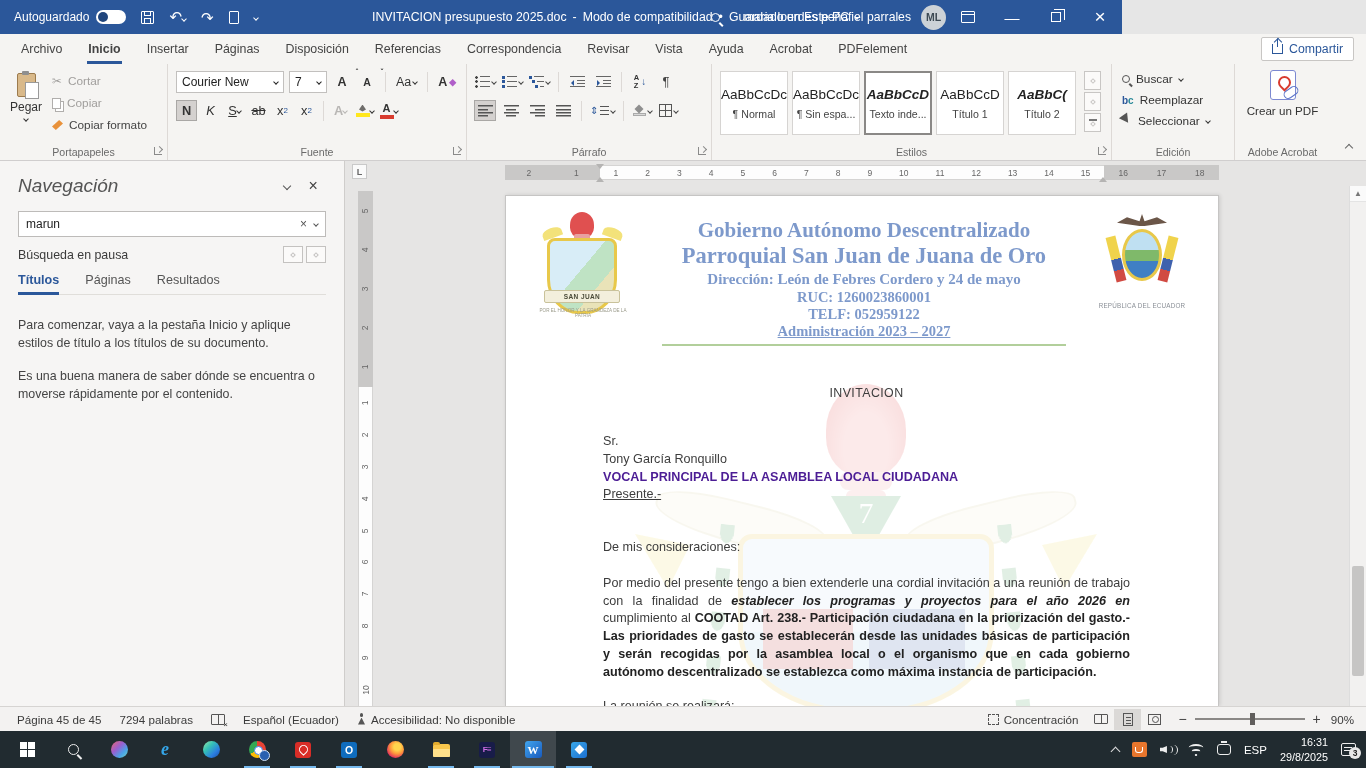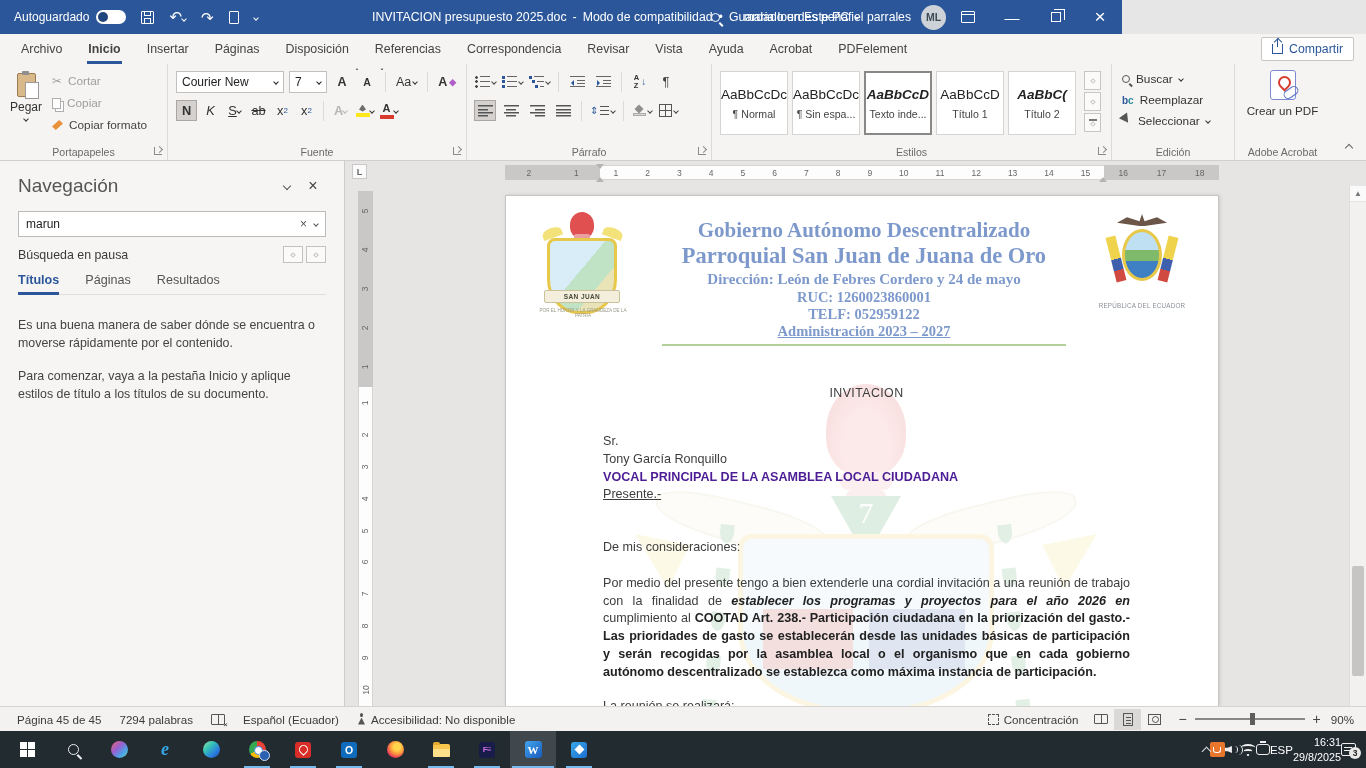--- a/index.html
+++ b/index.html
@@ -147,21 +147,21 @@
   .sel-ic{width:0;height:0;border:5px solid transparent;border-top:9px solid #555;transform:rotate(-35deg);display:inline-block;}
   .g-acr{width:95px;border-right:none;}
   .pdf-btn{position:absolute;left:0;top:6px;width:95px;display:flex;flex-direction:column;align-items:center;gap:4px;font-size:11.6px;color:#333;line-height:1.25;}
   .pdf-ic{width:26px;height:30px;background:#fff;border:1.6px solid #7c89d1;border-radius:3px;position:relative;}
   .pdf-ic:before{content:"";position:absolute;left:7px;top:5px;width:9px;height:9px;border:2px solid #d83b2e;border-radius:50% 50% 0 50%;transform:rotate(45deg);}
   .pdf-ic:after{content:"";position:absolute;right:-4px;bottom:2px;width:14px;height:7px;border:1.8px solid #5b74c9;border-radius:5px;transform:rotate(-35deg);}
   .rib-collapse{position:absolute;right:14px;bottom:6px;color:#666;}
 
   
   .navpane{position:absolute;left:0;top:161px;width:345px;height:545px;background:#f6f5f4;border-right:1px solid #cfcdcb;padding:14px 18px 0 18px;}
-  .nav-head{display:flex;align-items:center;}
+  .nav-head{display:flex;align-items:center;font-style:italic;}
   .nav-title{font-size:19px;color:#555;font-weight:400;flex:1;}
   .nav-hbtn{width:26px;display:flex;justify-content:center;color:#555;}
   .nav-x{font-size:16px;color:#444;}
   .nav-search{margin-top:14px;height:26px;background:#fff;border:1px solid #bdbbb9;display:flex;align-items:center;padding:0 7px;gap:7px;}
   .nav-search .val{flex:1;font-size:12px;color:#222;}
   .nav-status{margin-top:9px;display:flex;align-items:center;font-size:12.4px;color:#3b3b3b;}
   .nav-status .txt{flex:1;}
   .updown{display:flex;gap:3px;}
   .updown span{width:20px;height:17px;border:1px solid #c4c2c0;background:#fbfaf9;display:flex;align-items:center;justify-content:center;color:#888;}
   .nav-tabs{margin-top:10px;display:flex;gap:26px;border-bottom:1px solid #e0deda;padding-bottom:0;}
@@ -302,21 +302,21 @@
   .i-acro:before{content:"";width:7px;height:7px;border:1.8px solid #fff;border-radius:50% 50% 0 50%;transform:rotate(45deg);}
   .i-out{width:16px;height:16px;border-radius:3px;background:#0f6cbd;color:#fff;font-size:10.5px;font-weight:bold;display:flex;align-items:center;justify-content:center;}
   .i-ffx{width:17px;height:17px;border-radius:50%;background:radial-gradient(circle at 60% 35%,#ffd54d 0 22%,#ff9a3c 45%,#e0265f 78%,#b5226f);}
   .i-fold{width:17px;height:13px;background:#f8c64c;border-radius:2px;position:relative;margin-top:2px;}
   .i-fold:before{content:"";position:absolute;left:0;top:-2.5px;width:7px;height:3px;background:#e3ac2e;border-radius:2px 2px 0 0;}
   .i-fold i{position:absolute;left:0;bottom:0;width:17px;height:8px;background:#ffe08a;border-radius:1px;}
   .i-fes{width:16px;height:16px;border-radius:3px;background:#181c49;color:#cf6ee4;font-size:8px;font-weight:bold;display:flex;align-items:center;justify-content:center;letter-spacing:-.5px;}
   .i-word{width:17px;height:17px;border-radius:3px;background:linear-gradient(135deg,#41a5ee,#2b7cd3 55%,#185abd);color:#fff;font-size:11px;font-weight:bold;display:flex;align-items:center;justify-content:center;font-family:"Liberation Serif",serif;}
   .i-photos{width:16px;height:16px;border-radius:3px;background:linear-gradient(135deg,#3aa7e8,#1b6fd0);display:flex;align-items:center;justify-content:center;}
   .i-photos i{width:7px;height:7px;background:#fff;transform:rotate(45deg);}
-  .tray{margin-left:auto;display:flex;align-items:center;padding-right:10px;color:#fff;}
+  .tray{margin-left:auto;display:flex;align-items:center;gap:13px;padding-right:10px;color:#fff;}
   .tr-chv{width:7px;height:7px;border-left:1.6px solid #ddd;border-top:1.6px solid #ddd;transform:rotate(45deg);margin-top:3px;}
   .i-java{width:15px;height:15px;background:#e8762d;border-radius:2px;display:flex;align-items:center;justify-content:center;}
   .i-java:before{content:"";width:6px;height:5px;border:1.3px solid #fff;border-top:none;border-radius:0 0 3px 3px;}
   .i-spk{position:relative;width:15px;height:13px;}
   .i-spk:before{content:"";position:absolute;left:0;top:3px;width:7px;height:7px;background:#eee;clip-path:polygon(0 25%,40% 25%,100% 0,100% 100%,40% 75%,0 75%);}
   .i-spk i{position:absolute;width:7px;height:7px;border:1.5px solid #eee;border-left:none;border-top:none;border-bottom:none;border-radius:50%;top:3px;}
   .i-spk i:nth-child(1){left:6px;}
   .i-spk i:nth-child(2){left:9px;top:1.5px;width:9px;height:10px;}
   .i-wifi{position:relative;width:16px;height:12px;}
   .i-wifi i{position:absolute;left:50%;transform:translateX(-50%);border-top:2px solid #eee;border-radius:50%;}
@@ -633,22 +633,22 @@
             <span class="chv sm"></span>
           </span>
       </span>
     </div>
     <div class="nav-tabs" id="nav-tabs">
         <div class="ntab active">Títulos</div>
         <div class="ntab">Páginas</div>
         <div class="ntab">Resultados</div>
       </div>
     <div class="nav-tips" id="nav-tips">
+        <p>Para comenzar, vaya a la pestaña Inicio y aplique estilos de título a los títulos de su documento.</p>
         <p>Es una buena manera de saber dónde se encuentra o moverse rápidamente por el contenido.</p>
-        <p>Para comenzar, vaya a la pestaña Inicio y aplique estilos de título a los títulos de su documento.</p>
       </div>
   </div>
 
   <div class="editor">
     <div class="tabsel">L</div>
 
     <div class="hruler">
       <div class="hr-seg hr-gray" id="hrL" style="width:95px;">
           <span>2</span>
           <span>1</span>

